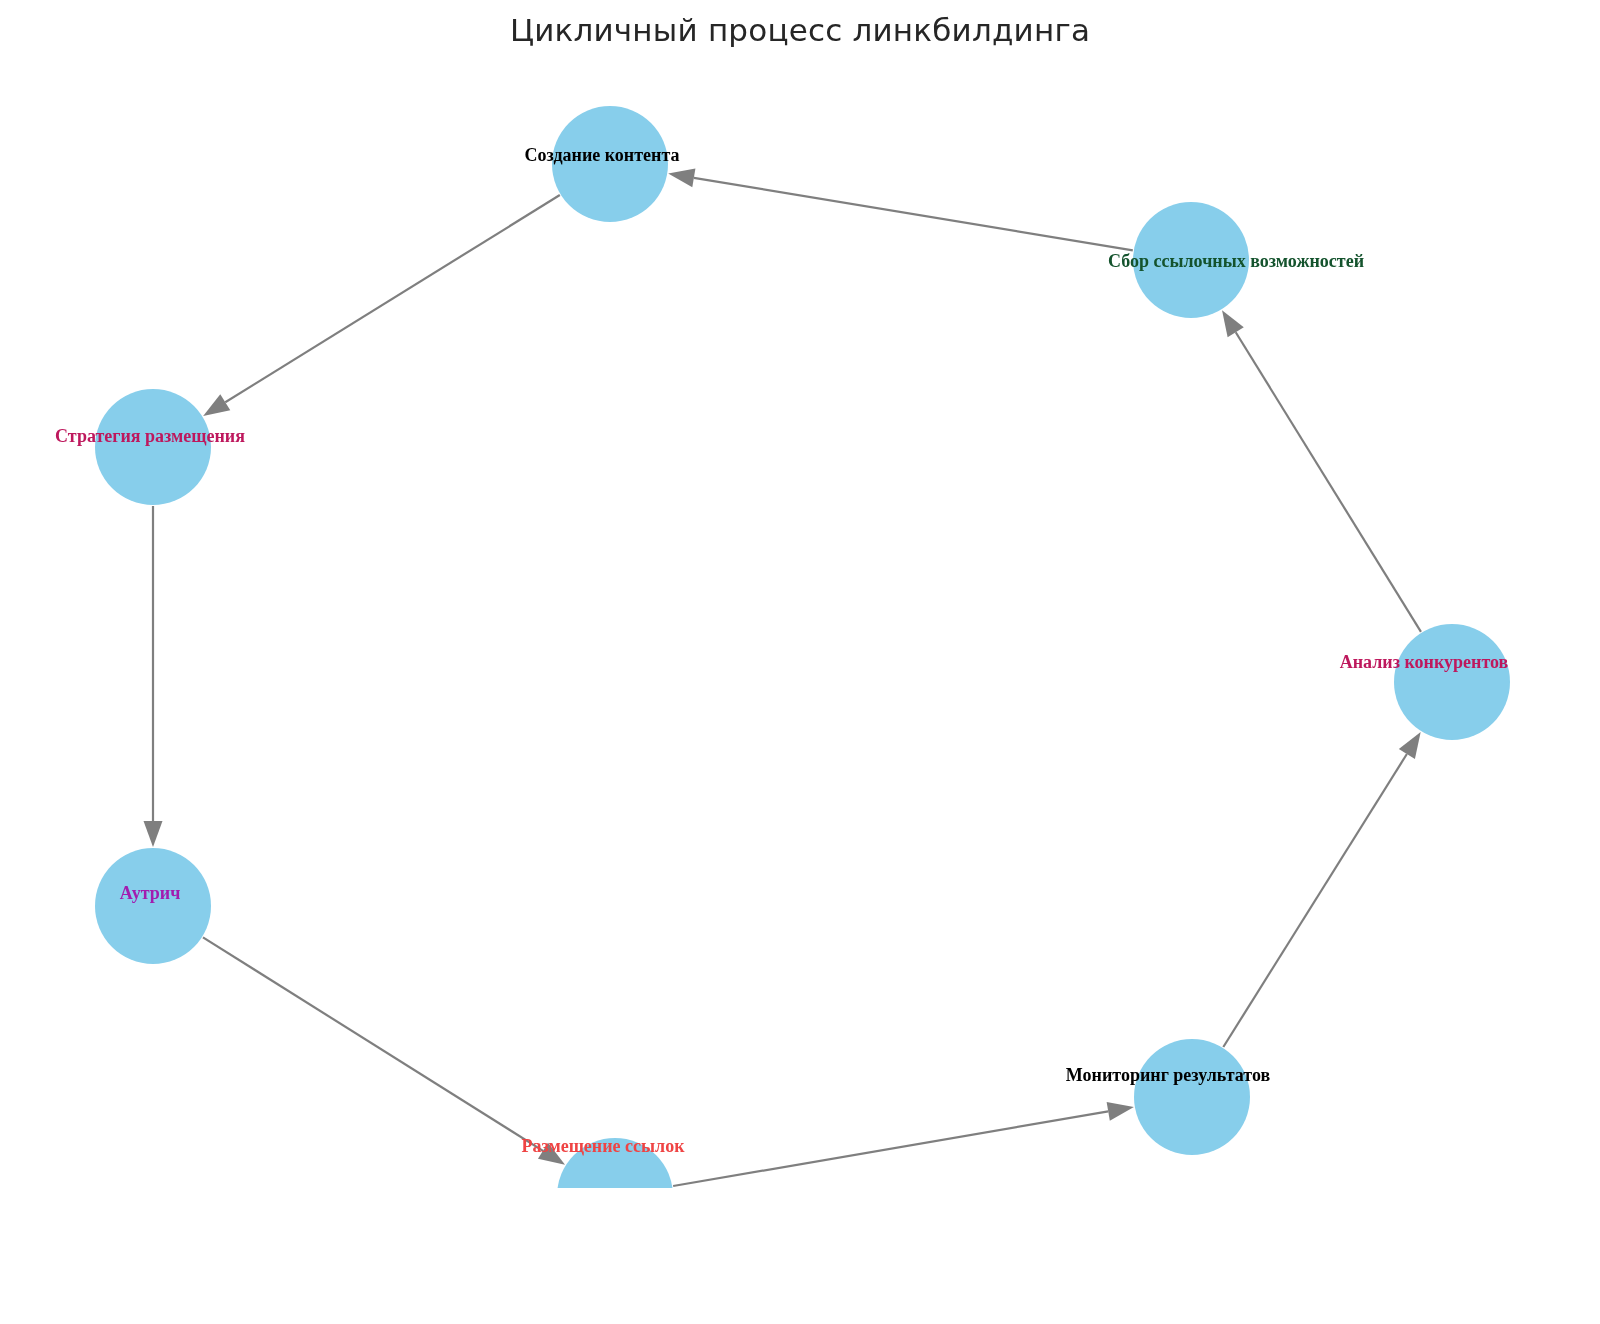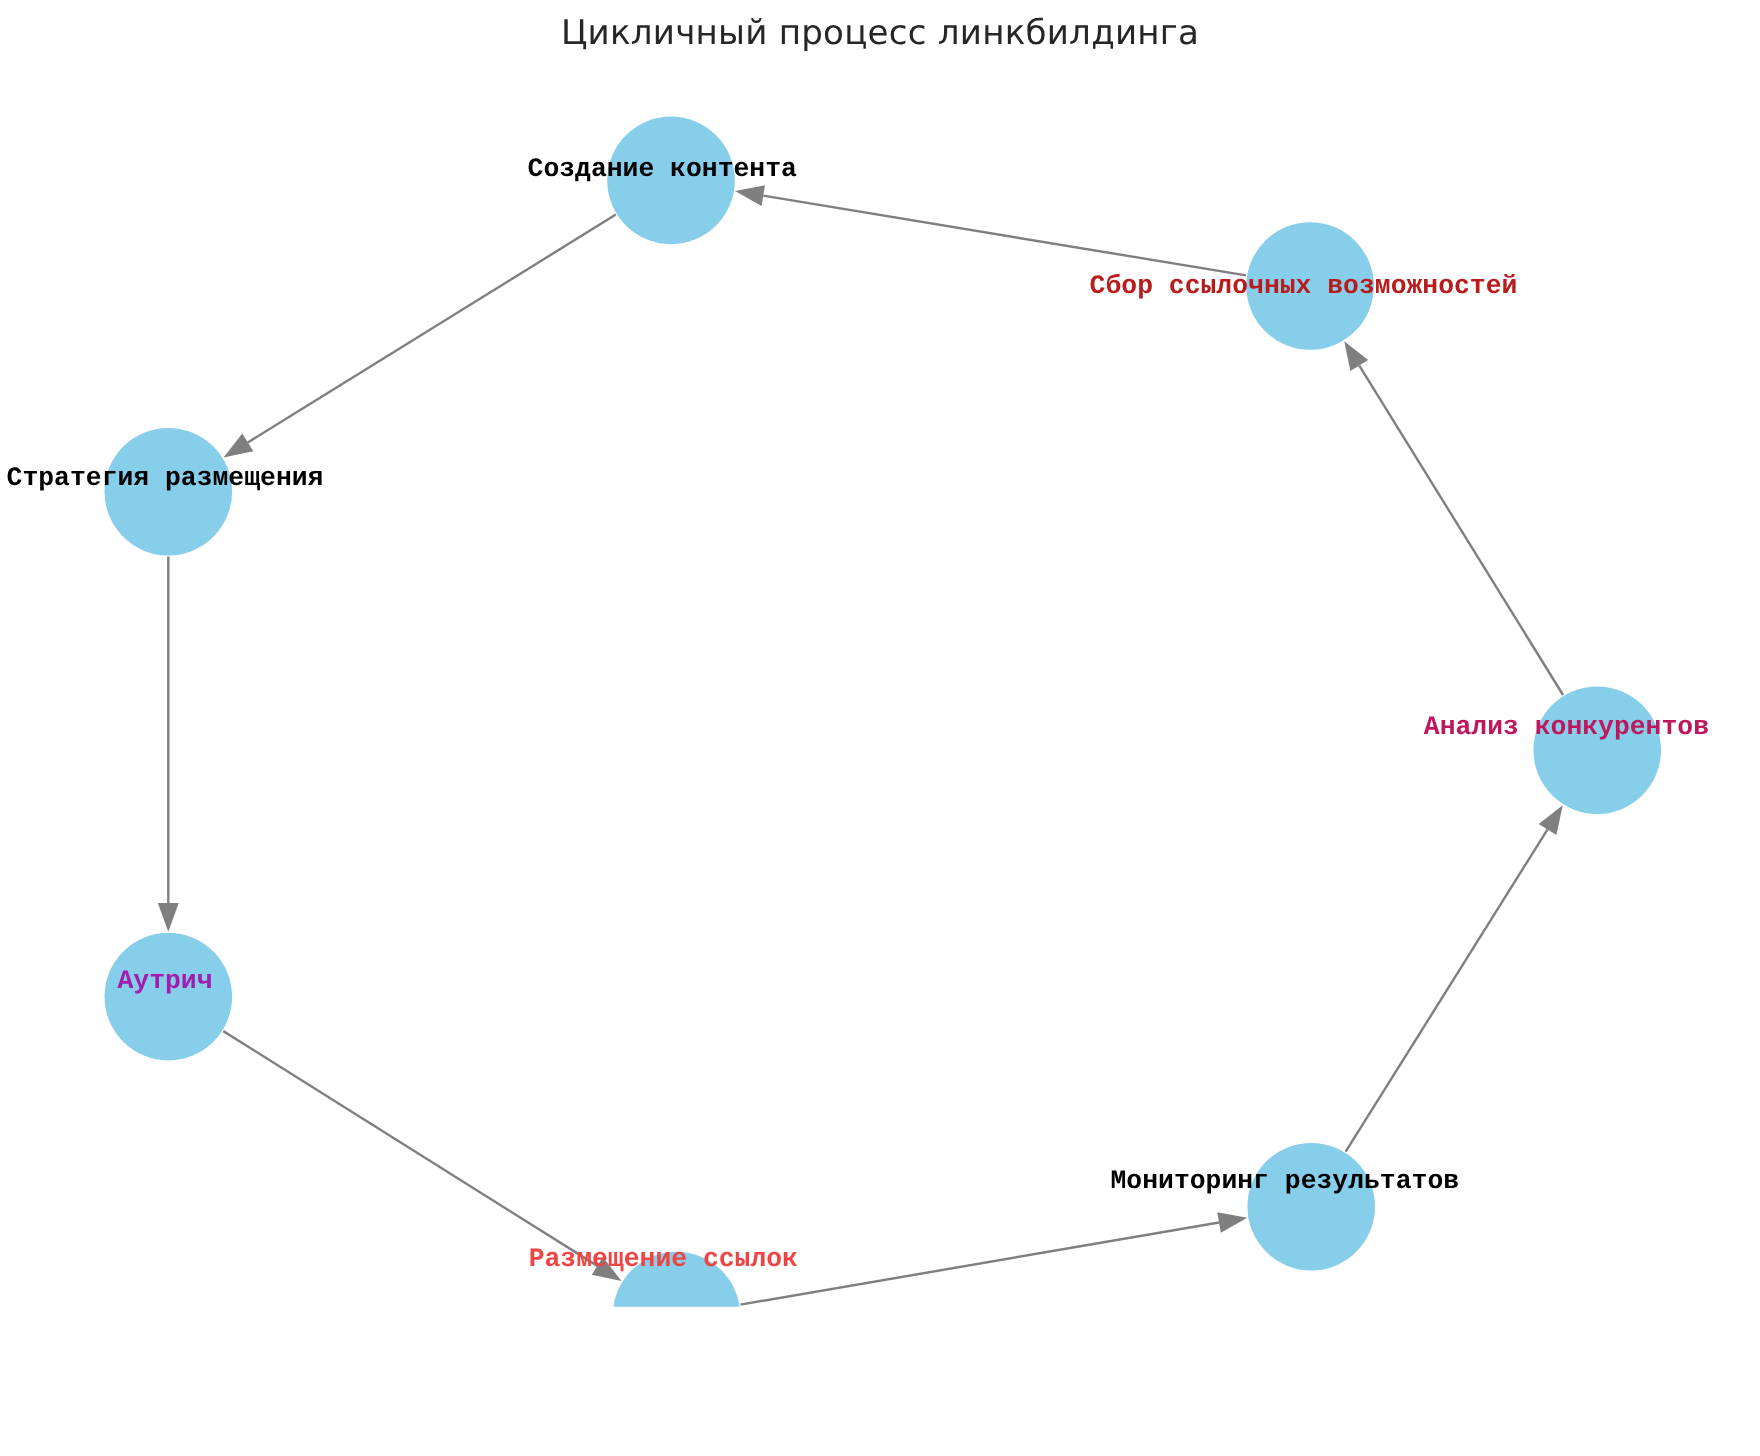--- a/index.html
+++ b/index.html
@@ -36,22 +36,22 @@
   }
   #graph-svg {
     position: absolute;
     left: 0;
     top: 0;
     width: 1600px;
     height: 1324px;
   }
   .node-label {
     position: absolute;
-    font-family: Liberation Mono, monospace;
-    font-size: 24px;
+    font-family: Liberation Serif, serif;
+    font-size: 18px;
     font-weight: 700;
     color: #000000;
     white-space: nowrap;
     transform: translate(-50%, -50%);
     pointer-events: none;
     line-height: 1;
   }
   .node-circle {
     fill: #87CEEB;
     stroke: none;
@@ -110,21 +110,21 @@
         <circle class="node-circle" cx="1452" cy="682" r="58" fill="#87CEEB"></circle>
         <circle class="node-circle" cx="1192" cy="1097" r="58" fill="#87CEEB"></circle>
         <circle class="node-circle" cx="615" cy="1196" r="58" fill="#87CEEB"></circle>
         <circle class="node-circle" cx="153" cy="906" r="58" fill="#87CEEB"></circle>
         <circle class="node-circle" cx="153" cy="447" r="58" fill="#87CEEB"></circle>
       </g>
   </svg>
 
   <div id="labels-layer">
       <div class="node-label" style="left: 602px; top: 155px; color: rgb(0, 0, 0);">Создание контента</div>
-      <div class="node-label" style="left: 1185px; top: 261px; color: #b91c1c;">Сбор ссылочных возможностей</div>
+      <div class="node-label" style="left: 1236px; top: 261px; color: #14532d;">Сбор ссылочных возможностей</div>
       <div class="node-label" style="left: 1424px; top: 662px; color: #be185d;">Анализ конкурентов</div>
       <div class="node-label" style="left: 1168px; top: 1075px; color: rgb(0, 0, 0); text-align: right;">Мониторинг результатов</div>
       <div class="node-label" style="left: 603px; top: 1146px; color: #ef4444;">Размещение ссылок</div>
       <div class="node-label" style="left: 150px; top: 893px; color: #a21caf;">Аутрич</div>
-      <div class="node-label" style="left: 150px; top: 436px; color: #000000;">Стратегия размещения</div>
+      <div class="node-label" style="left: 150px; top: 436px; color: #be185d;">Стратегия размещения</div>
     </div>
 
 </div>
 
 </body></html>

